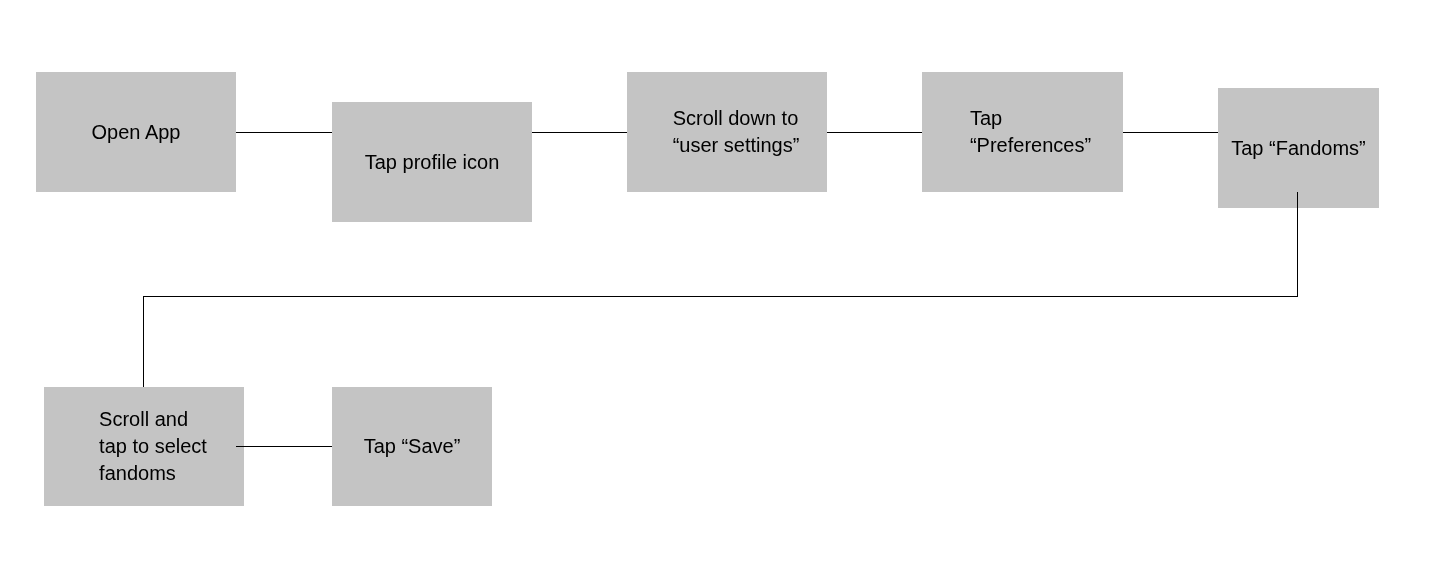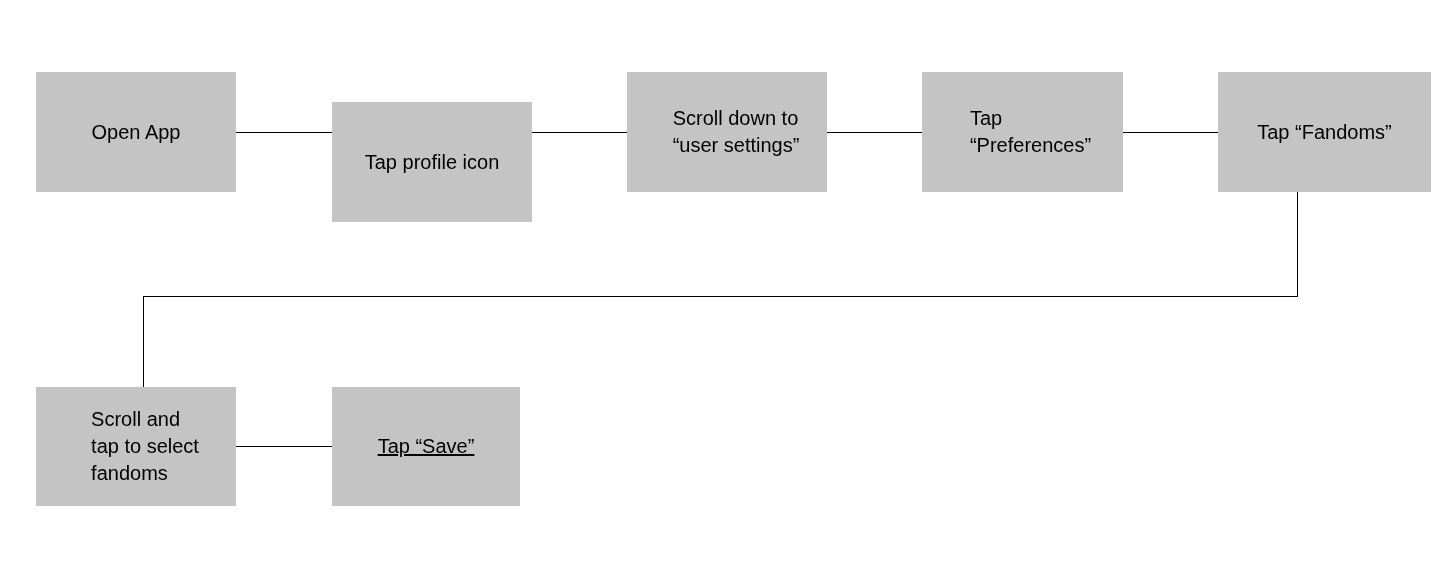--- a/index.html
+++ b/index.html
@@ -31,24 +31,24 @@
     white-space: pre-line;
   }
   .align-center { justify-content: center; text-align: center; }
   .align-left   { justify-content: center; text-align: left; }
 
   
   .n1 { left: 36px;   top: 72px;  width: 200px; height: 120px; }
   .n2 { left: 332px;  top: 72px;  width: 200px; height: 120px; margin-top: 30px; }
   .n3 { left: 627px;  top: 72px;  width: 200px; height: 120px; padding-left: 18px; }
   .n4 { left: 922px;  top: 72px;  width: 201px; height: 120px; padding-left: 16px; }
-  .n5 { left: 1218px; top: 72px;  width: 213px; height: 120px; }
+  .n5 { left: 1218px; top: 88px;  width: 161px; height: 120px; }
   
-  .n6 { left: 36px;   top: 387px; width: 200px; height: 119px; padding-left: 18px; }
-  .n7 { left: 332px;  top: 387px; width: 188px; height: 119px; text-decoration: underline; }
+  .n6 { left: 44px;   top: 387px; width: 200px; height: 119px; padding-left: 18px; }
+  .n7 { left: 332px;  top: 387px; width: 160px; height: 119px; }
 
   
   .conn {
     position: absolute;
     background: #000000;
   }
   .c1  { left: 236px;  top: 132px; width: 96px;   height: 1px; }
   .c2  { left: 532px;  top: 132px; width: 95px;   height: 1px; }
   .c3  { left: 827px;  top: 132px; width: 95px;   height: 1px; }
   .c4  { left: 1123px; top: 132px; width: 95px;   height: 1px; }

